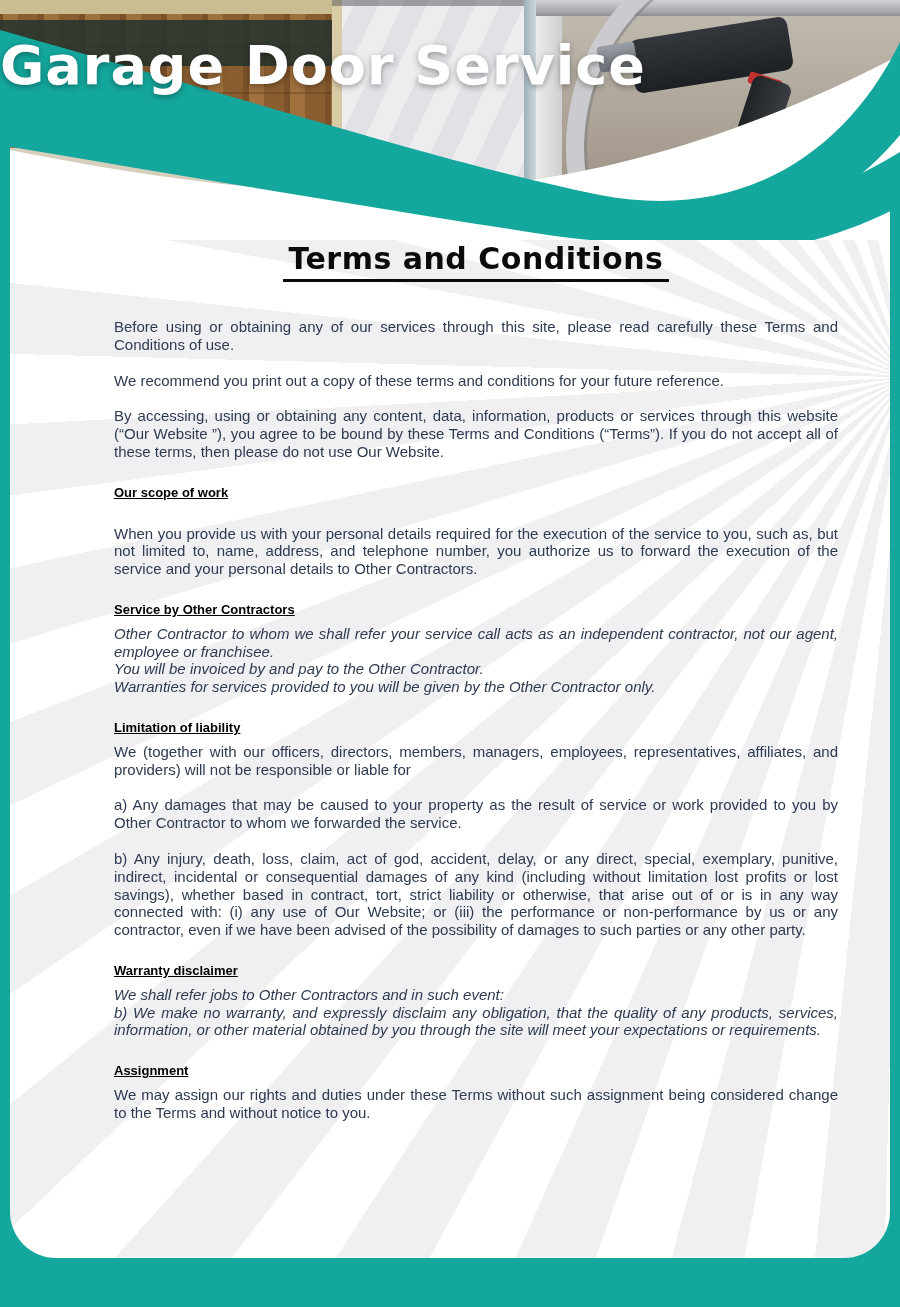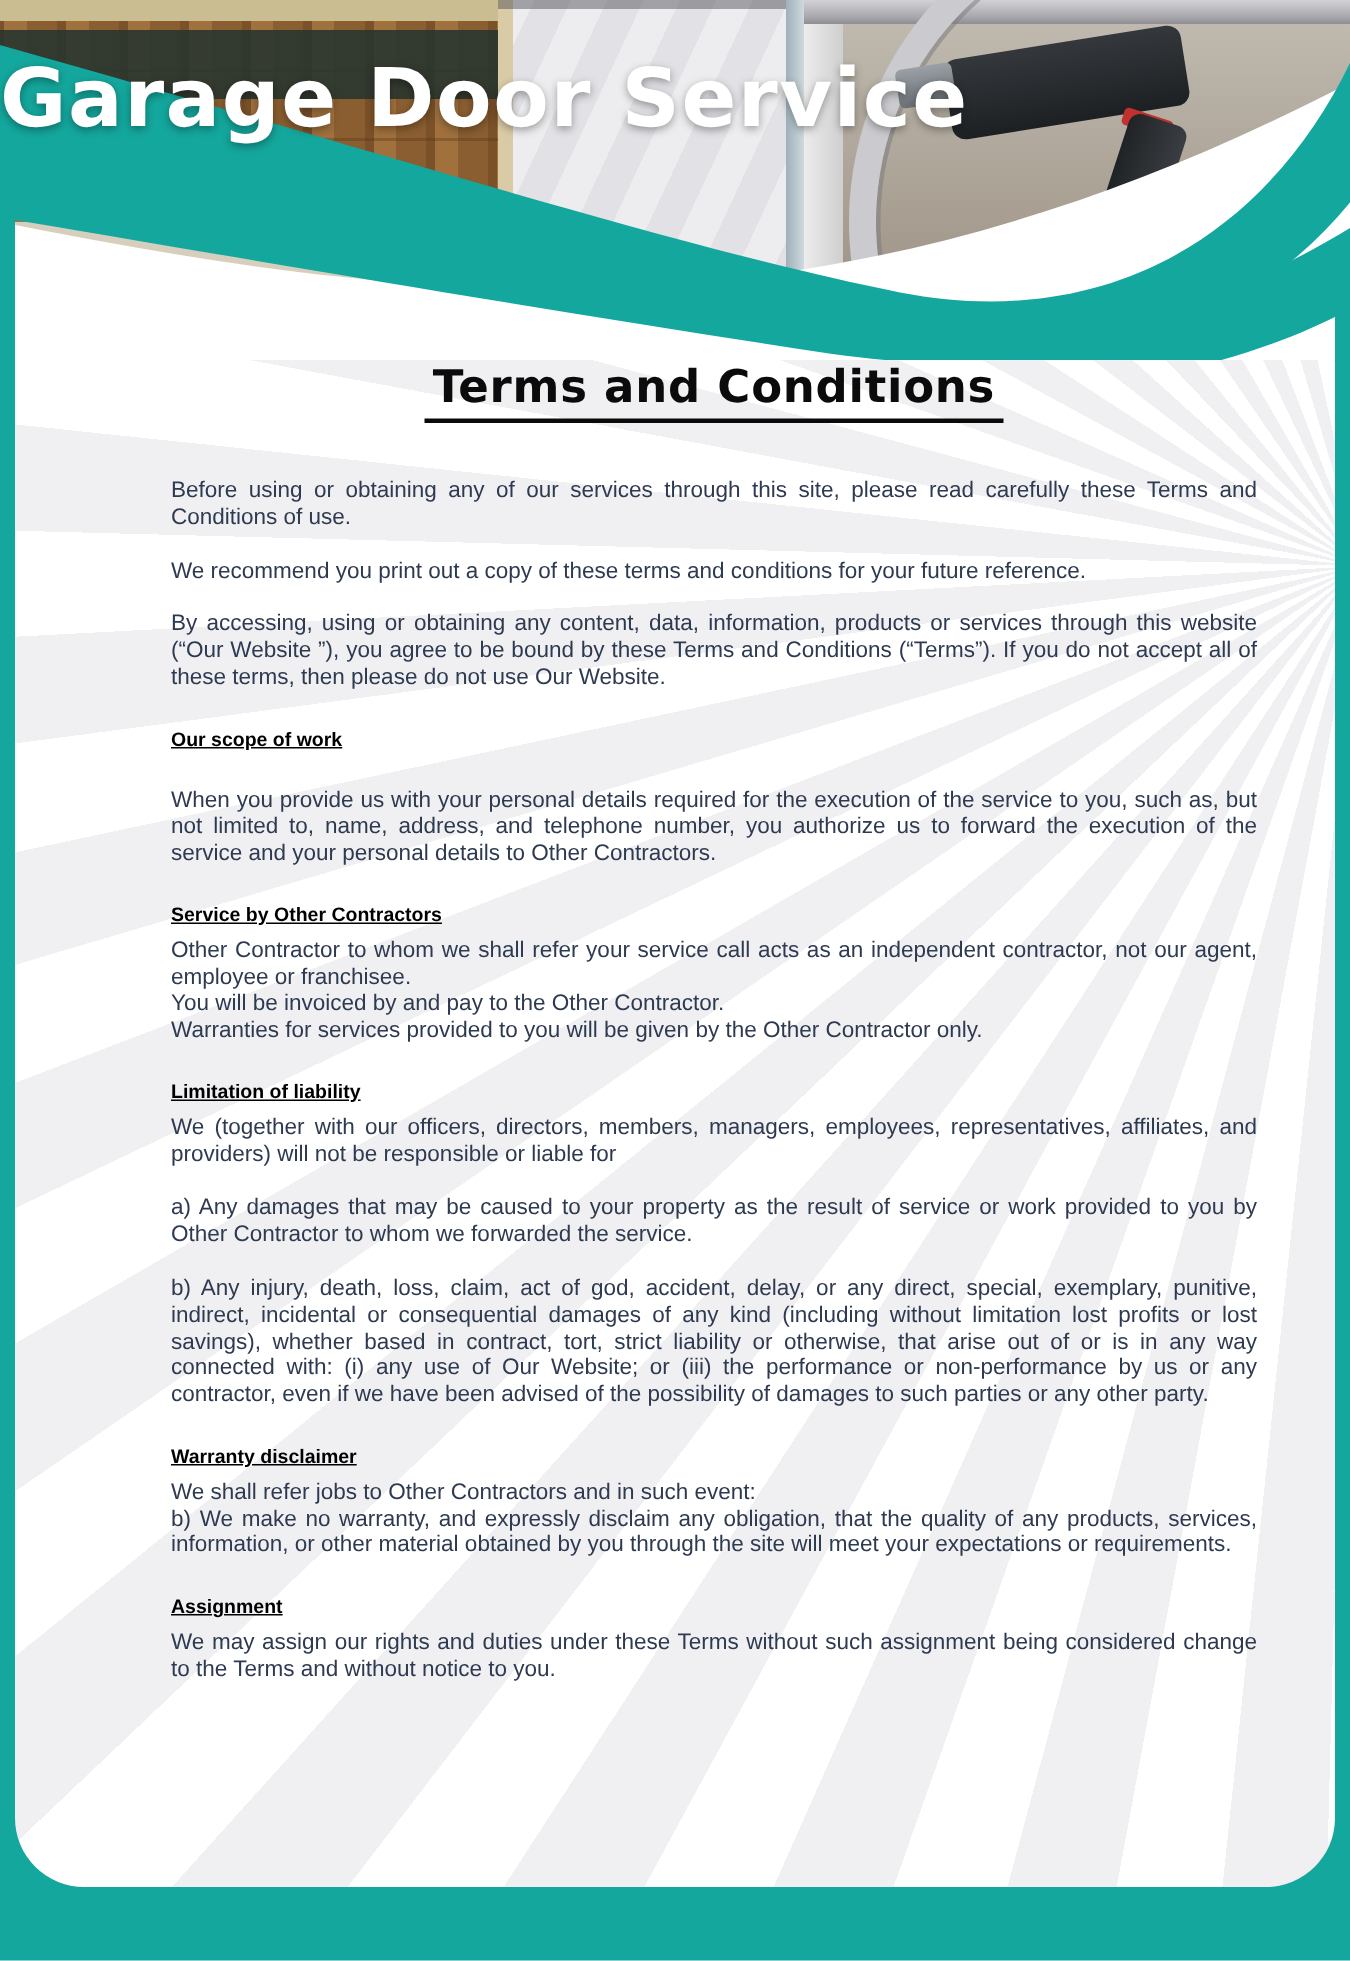--- a/index.html
+++ b/index.html
@@ -75,21 +75,21 @@
     padding:242px 52px 0 76px;
     color:#2e3a50;font-size:15px;line-height:17.8px;margin-left:28px;
   }
   .terms-heading-wrap{text-align:center;margin:0 0 36px 0;}
   .terms-heading{
     display:inline-block;font-family:"DejaVu Sans", sans-serif;
     font-size:30px;line-height:34px;font-weight:bold;color:#0b0b0b;
     border-bottom:3px solid #0a0a0a;padding:0 6px 3px 6px;letter-spacing:.5px;
   }
   .para{margin:0 0 18px 0;text-align:justify;}
-  .line{margin:0;text-align:justify;}
+  .line{margin:0;text-align:justify;font-style:italic;}
   .lines{margin:0 0 18px 0;}
   .section{margin-top:23px;}
   .sec-heading{font-weight:bold;color:#000000;font-size:13px;margin:0 0 6px 0;text-decoration:underline;}
 </style>
 </head>
 <body>
 
 <div class="sheet"></div>
 
 <div class="header">

